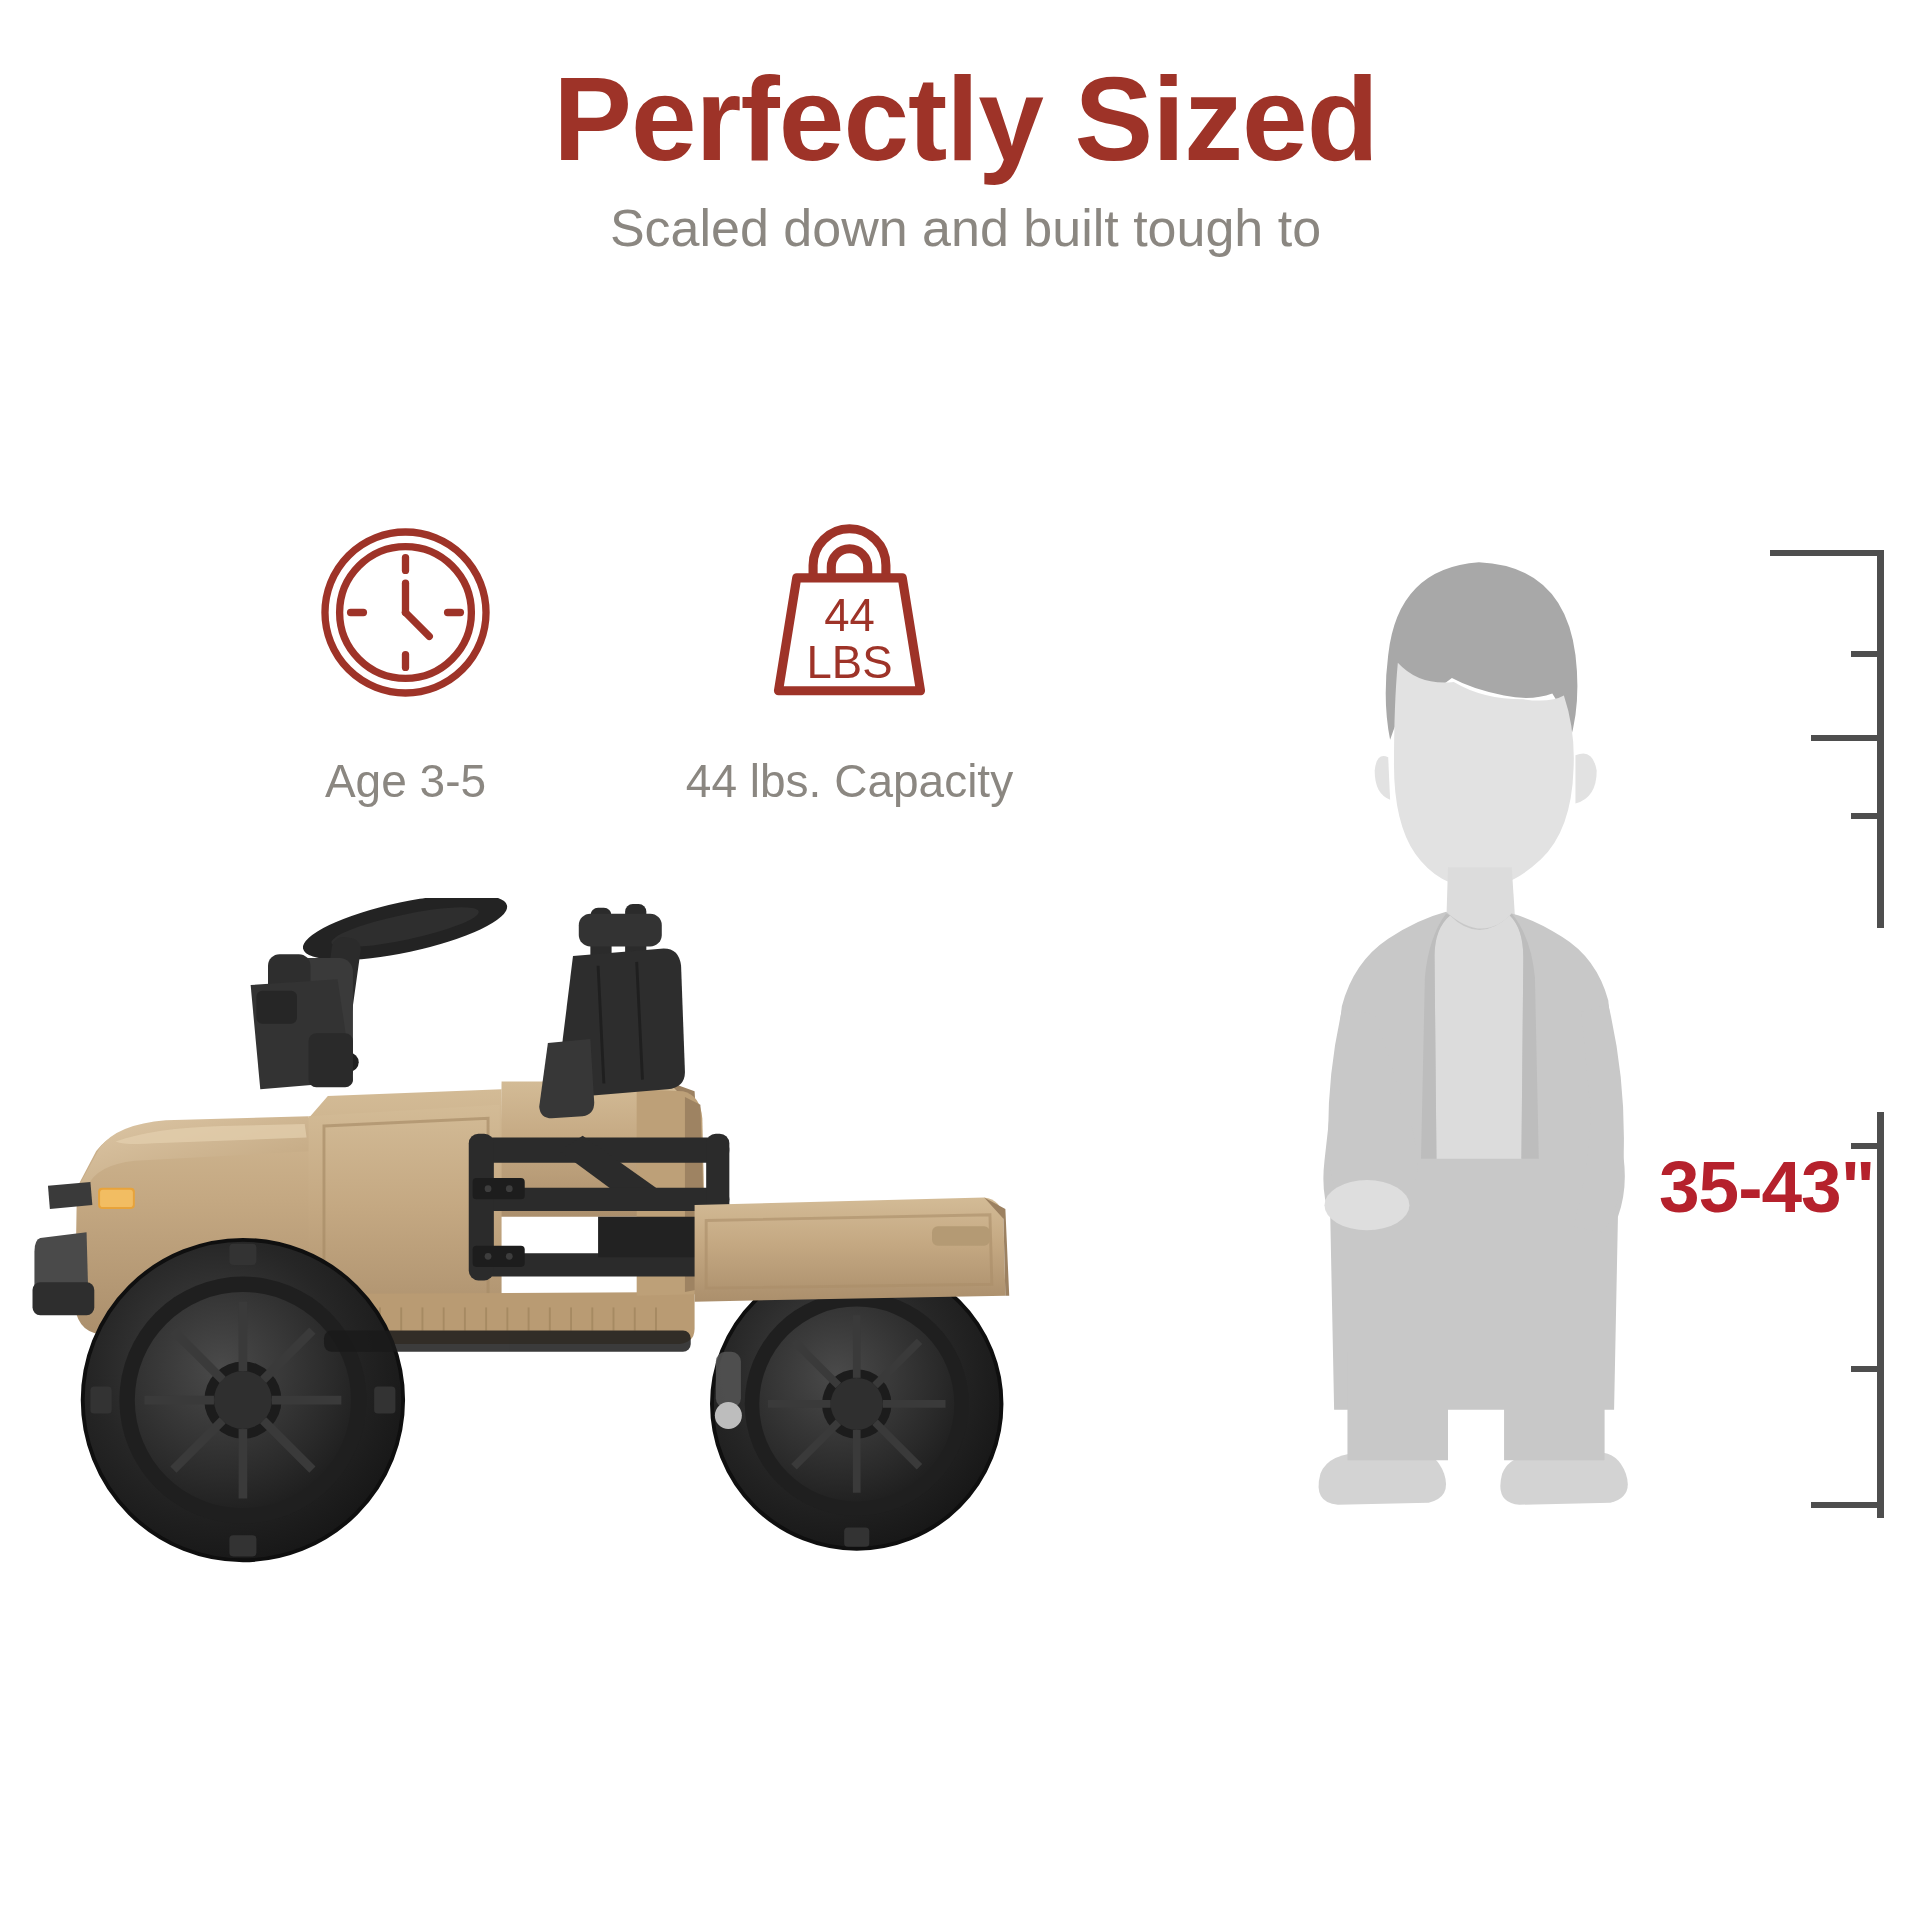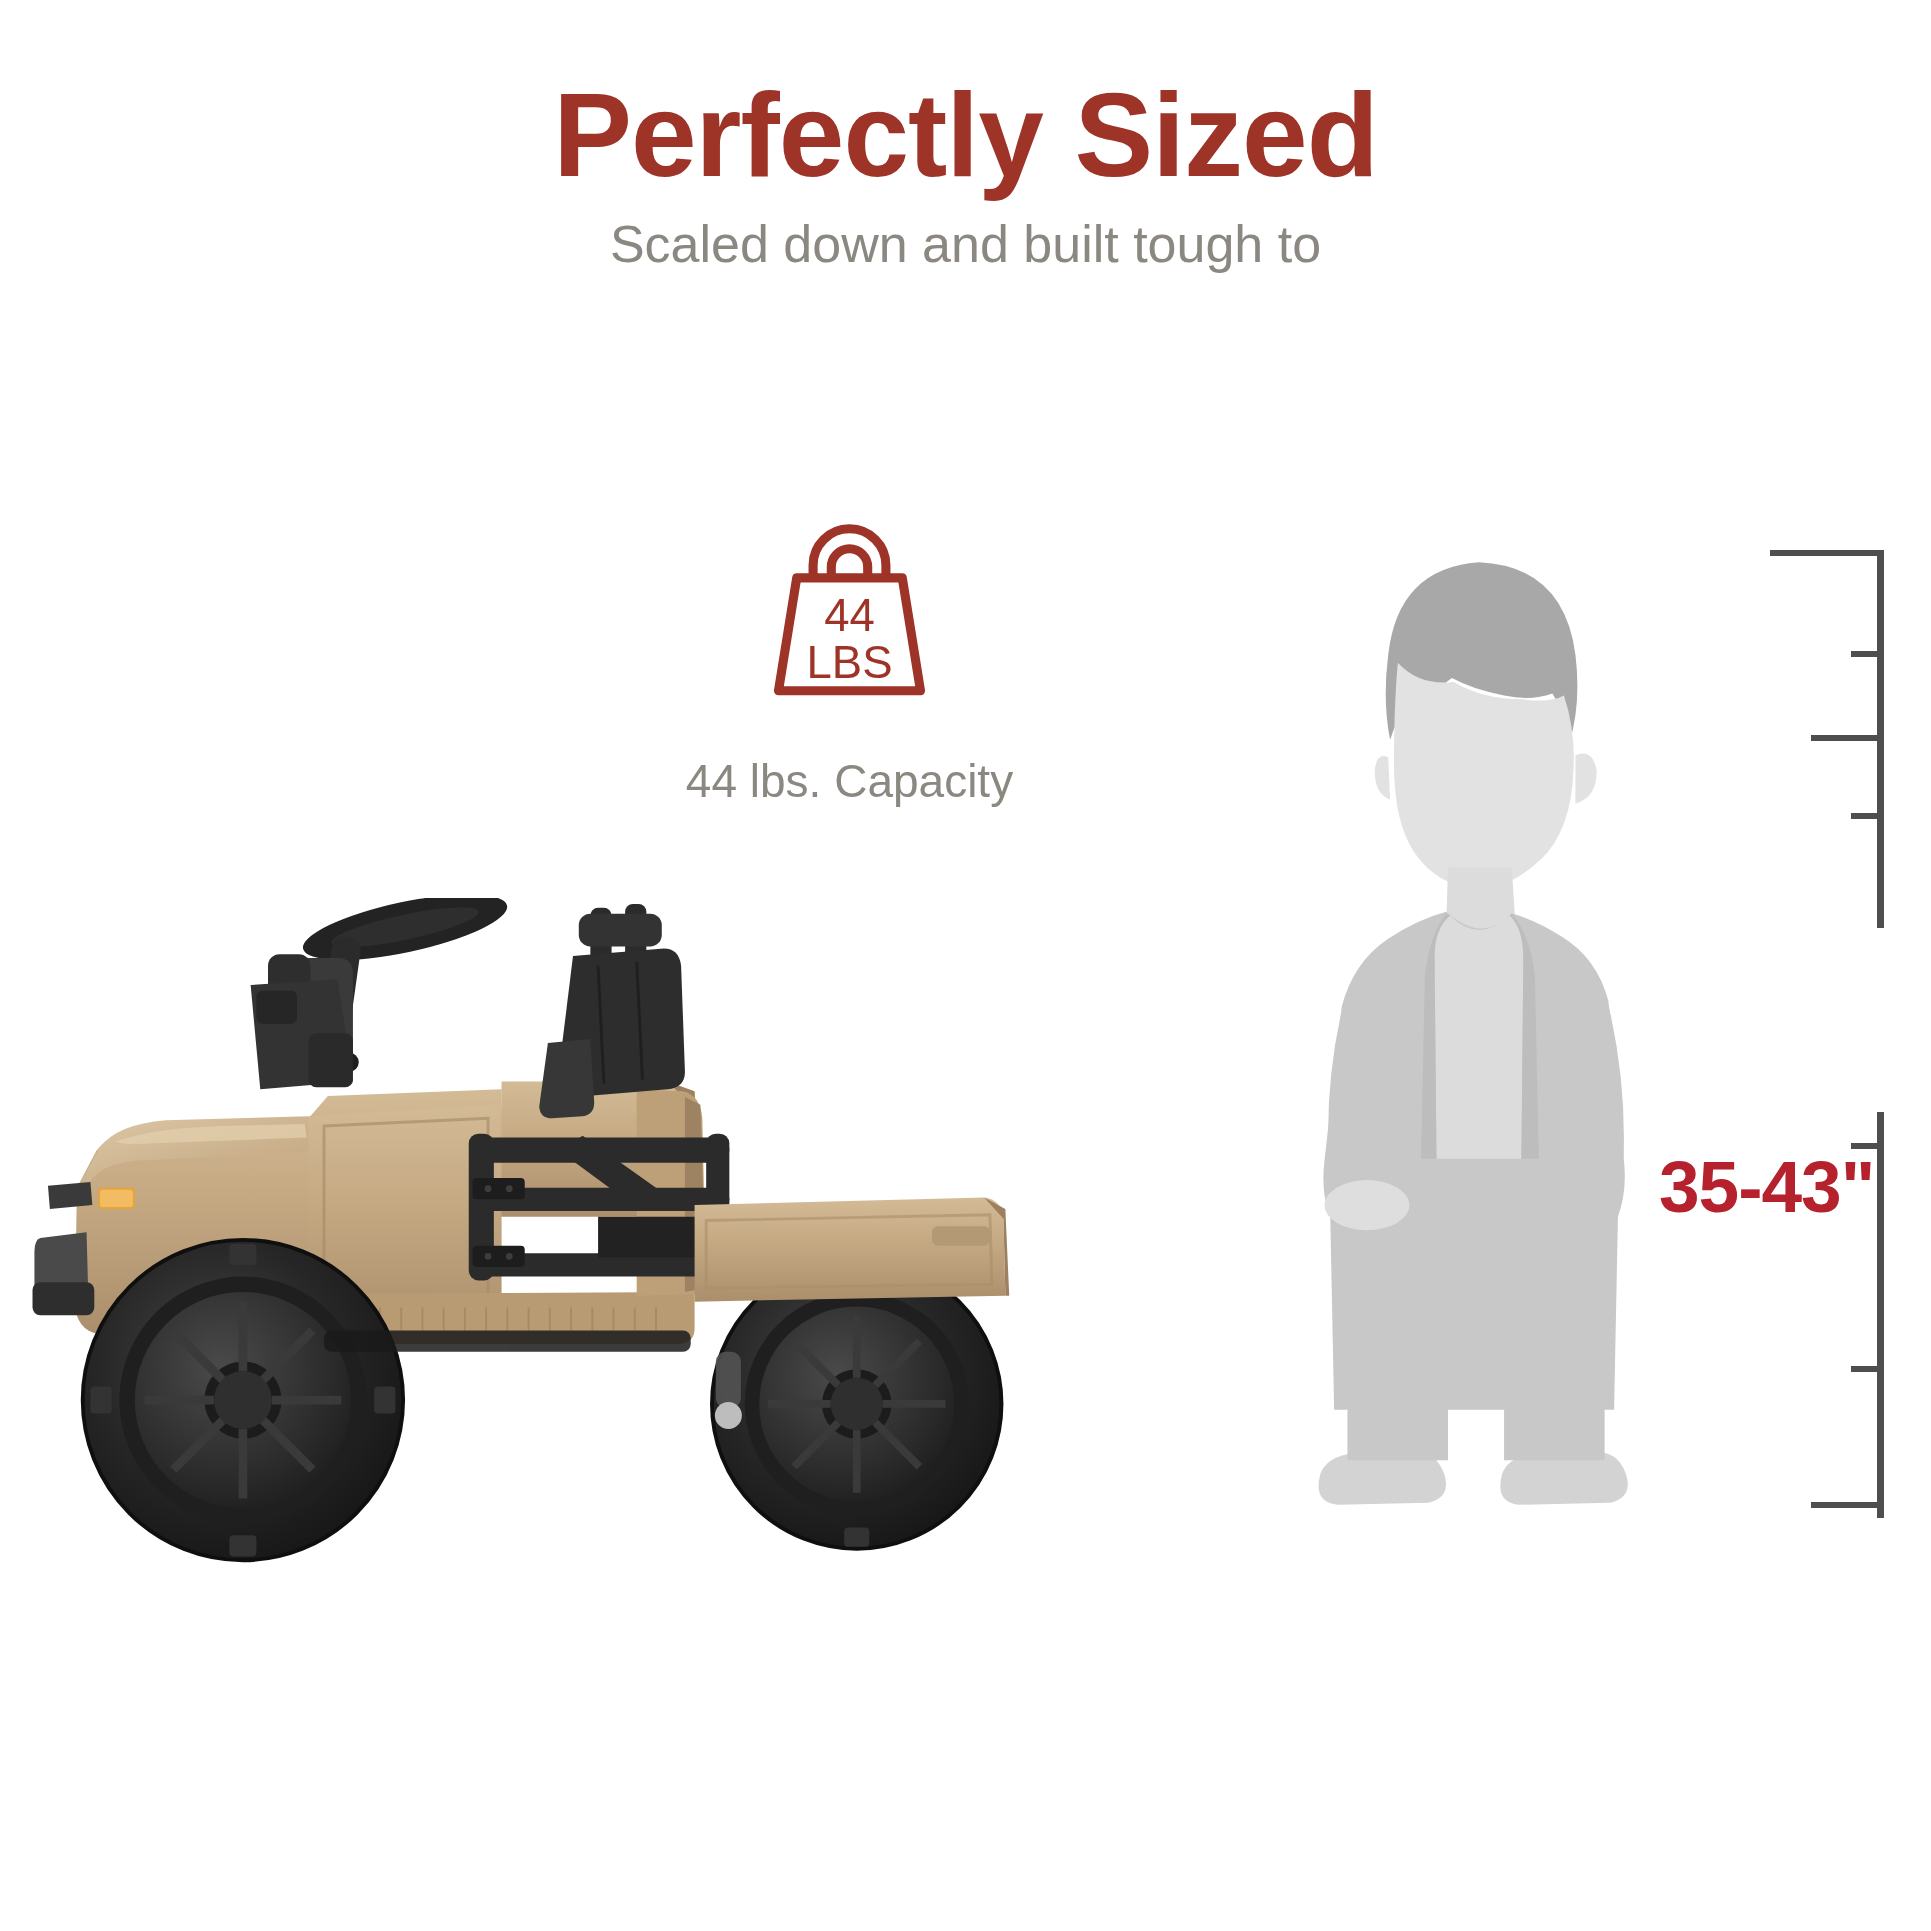--- a/index.html
+++ b/index.html
@@ -23,21 +23,21 @@
     width: 1931px;
     text-align: center;
     padding-top: 60px;
   }
   #title {
     font-size: 118px;
     font-weight: bold;
     color: #9e3328;
     letter-spacing: -1px;
     line-height: 1.0;
-    margin: 16px;
+    margin: 0;
   }
   #subtitle {
     margin-top: 17px;
     font-size: 52px;
     color: #8b8781;
     line-height: 1.30;
     font-weight: 400;
   }
   .sub-line { display: block; }
 
@@ -126,20 +126,37 @@
 
 <div id="header">
   <h1 id="title">Perfectly Sized</h1>
   <div id="subtitle">
     <span class="sub-line">Scaled down and built tough to</span>
   </div>
 </div>
 
 <div id="features">
 
+  <div class="feature" id="feature-age">
+    <div class="feature-icon">
+      <svg width="183" height="183" viewBox="0 0 100 100" aria-hidden="true">
+        <g fill="none" stroke="#9e3328" stroke-linecap="round">
+          <circle cx="50" cy="50" r="44" stroke-width="4"></circle>
+          <circle cx="50" cy="50" r="36" stroke-width="4"></circle>
+          <line x1="50" y1="20" x2="50" y2="27" stroke-width="4"></line>
+          <line x1="50" y1="73" x2="50" y2="80" stroke-width="4"></line>
+          <line x1="20" y1="50" x2="27" y2="50" stroke-width="4"></line>
+          <line x1="73" y1="50" x2="80" y2="50" stroke-width="4"></line>
+          <line x1="50" y1="34" x2="50" y2="50" stroke-width="4"></line>
+          <line x1="50" y1="50" x2="63" y2="63" stroke-width="4"></line>
+        </g>
+      </svg>
+    </div>
+    <div class="feature-label">Age 3-5</div>
+  </div>
 
   <div class="feature" id="feature-cap">
     <div class="feature-icon">
       <svg width="193" height="183" viewBox="0 0 106 100" aria-hidden="true">
         <g fill="none" stroke="#9e3328" stroke-width="5" stroke-linejoin="round">
 
           <path d="M33 31 V24 a20 20 0 0 1 40 0 V31"></path>
 
           <path d="M43 31 V25 a10 10 0 0 1 20 0 V31"></path>
 

